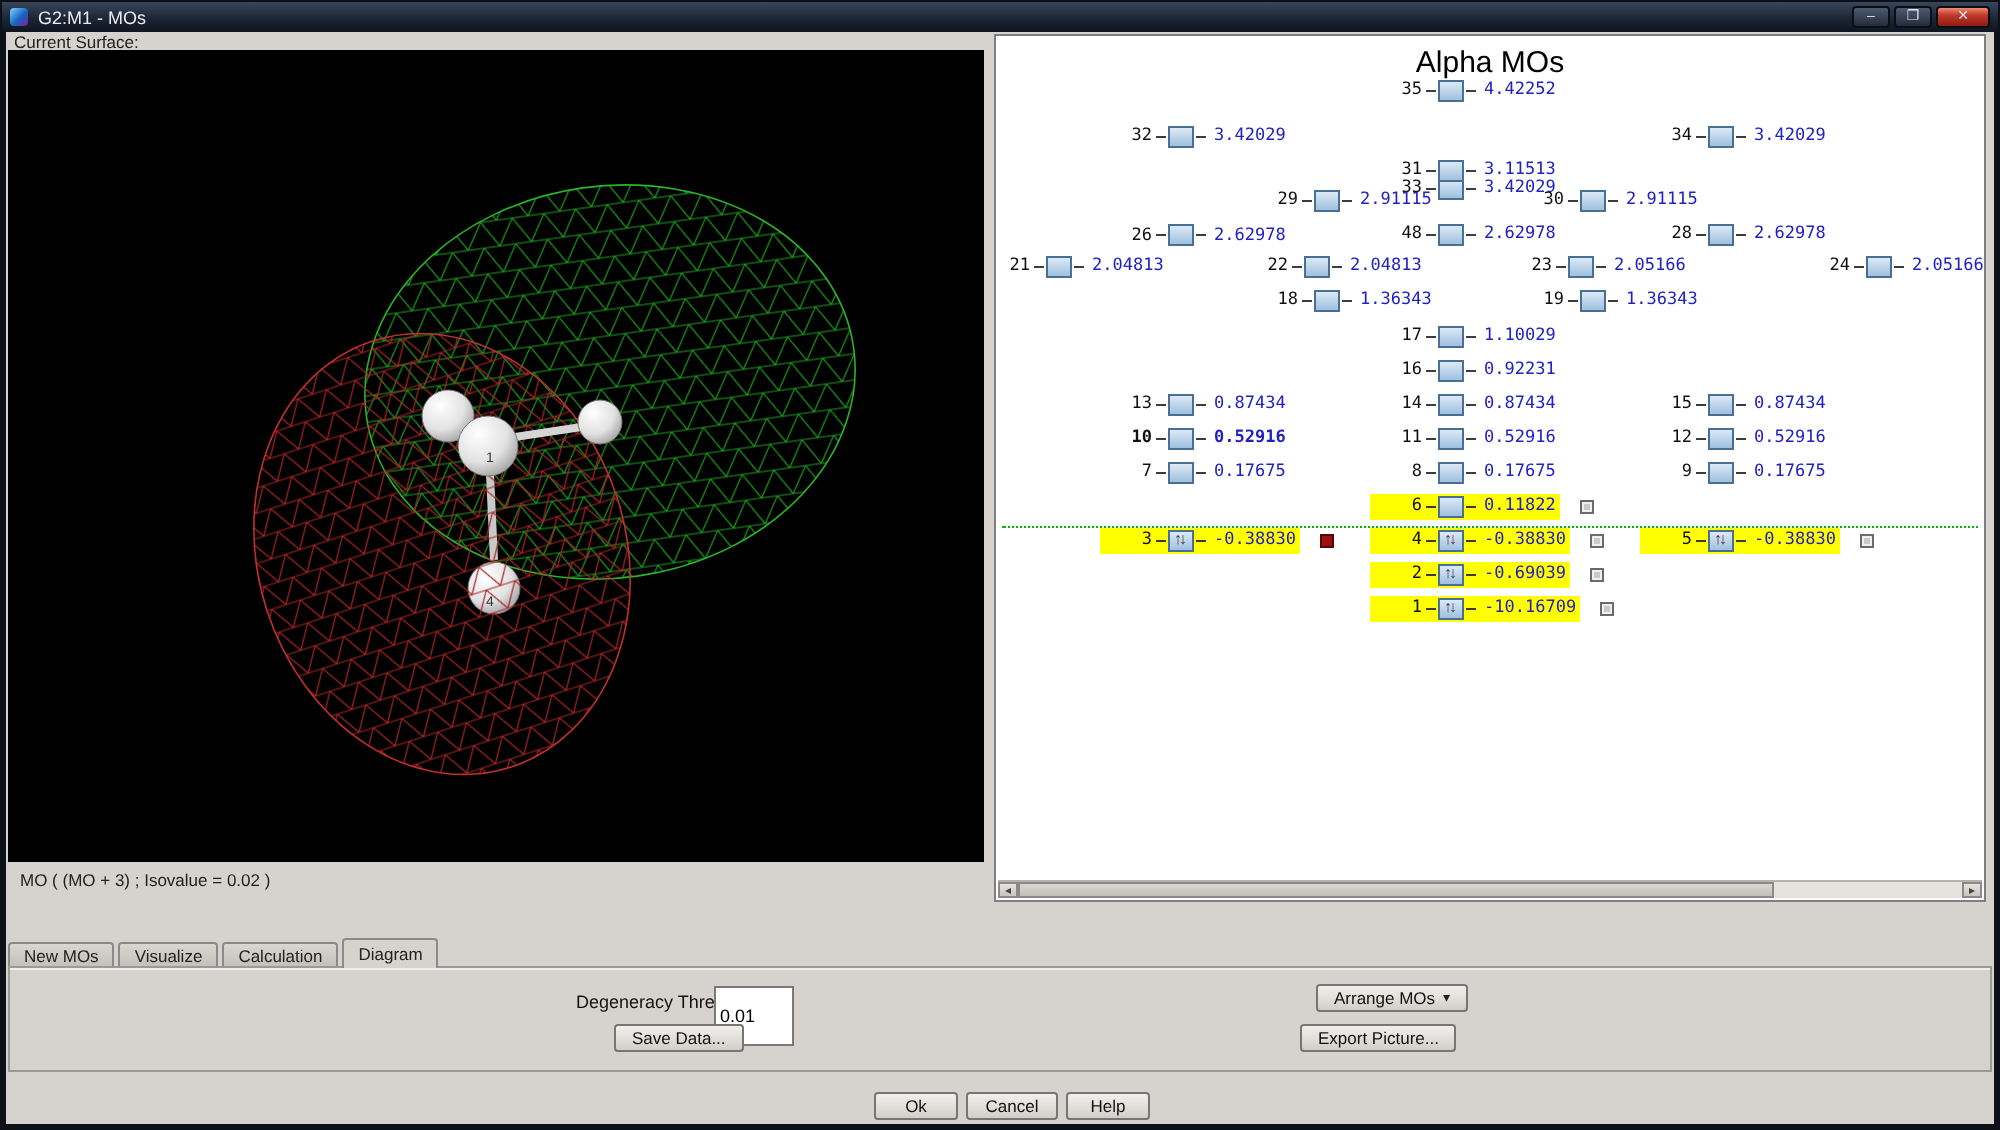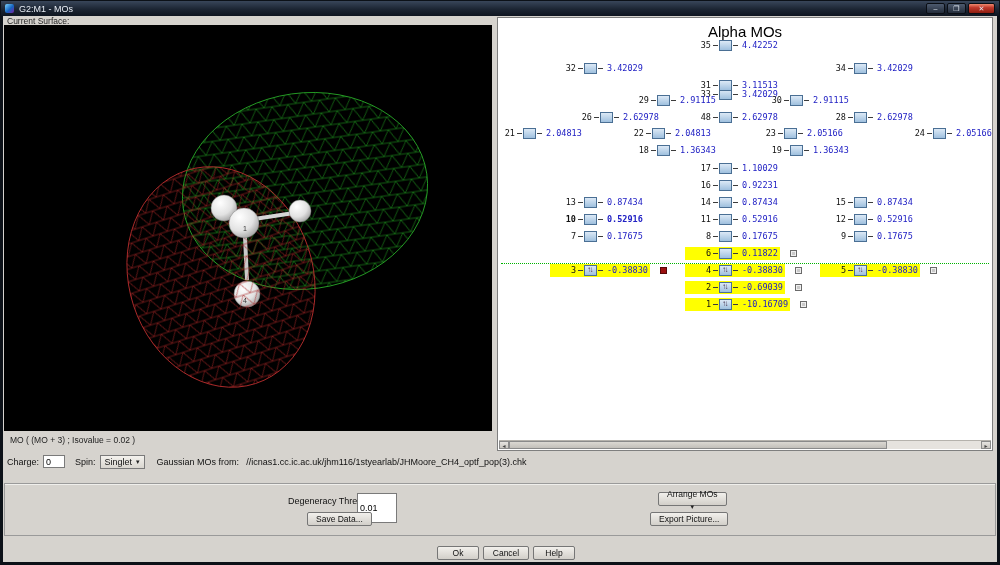--- a/index.html
+++ b/index.html
@@ -81,21 +81,21 @@
   .tab-panel{position:absolute;left:1px;top:467px;width:992px;height:53px;
     background:#d6d3ce;border:1px solid #9a9a9a;box-shadow:inset 0 1px 0 #f0efec;}
   .thresh-label{position:absolute;left:283px;top:12px;}
   .thresh-input{position:absolute;left:352px;top:9px;width:40px;height:30px;background:#fff;
     border:1px solid #7a7a7a;font-family:inherit;font-size:9px;padding:0 2px;}
 
   .btn{position:absolute;height:14px;padding:0 8px;display:inline-flex;align-items:center;
     justify-content:center;gap:4px;font-family:inherit;font-size:8.5px;color:#111;
     background:linear-gradient(#f2f0ec,#d2cfc9);border:1px solid #767676;border-radius:2px;}
   .btn-save{left:302px;top:28px;}
-  .btn-arrange{left:653px;top:8px;flex-direction:column;}
+  .btn-arrange{left:653px;top:8px;}
   .btn-export{left:645px;top:28px;}
 
   .footer-ok{left:434px;top:530px;width:42px;}
   .footer-cancel{left:480px;top:530px;width:46px;}
   .footer-help{left:530px;top:530px;width:42px;}
 </style>
 </head>
 <body>
 
 <div class="titlebar">
@@ -200,21 +200,21 @@
         </div>
         <div class="mo" style="left: 258px; top: 75px;">
           <span class="mo-body">
             <span class="mo-num">30</span>
             <span class="tick"></span>
             <span class="mo-box"></span>
             <span class="tick"></span>
             <span class="mo-energy">2.91115</span>
           </span>
         </div>
-        <div class="mo" style="left: 68px; top: 92px;">
+        <div class="mo" style="left: 52px; top: 92px; align-items: flex-end;">
           <span class="mo-body">
             <span class="mo-num">26</span>
             <span class="tick"></span>
             <span class="mo-box"></span>
             <span class="tick"></span>
             <span class="mo-energy">2.62978</span>
           </span>
         </div>
         <div class="mo" style="left: 187px; top: 92px;">
           <span class="mo-body">
@@ -460,32 +460,27 @@
       </div>
     <div class="hscroll">
       <div class="hs-btn">◂</div>
       <div class="hs-track">
         <div class="hs-thumb"></div>
       </div>
       <div class="hs-btn">▸</div>
     </div>
   </div>
 
-  <div class="info-row">
-    <span class="lbl">Charge:</span>
-    <input class="charge-input" value="0" style="">
-    <span class="lbl">Spin:</span>
-    <span class="spin-select">
-      <span>Singlet</span>
-      <span class="caret">▾</span>
-    </span>
-    <span class="src-label">Gaussian MOs from:</span>
-    <span class="src-path">//icnas1.cc.ic.ac.uk/jhm116/1styearlab/JHMoore_CH4_optf_pop(3).chk</span>
+
+  <div class="tabs">
+    <div class="tab">New MOs</div>
+    <div class="tab">Visualize</div>
+    <div class="tab">Calculation</div>
+    <div class="tab active">Diagram</div>
   </div>
-
 
   <div class="tab-panel">
     <span class="thresh-label">Degeneracy Threshold:</span>
     <input class="thresh-input" value="0.01" style="">
     <button class="btn btn-save">Save Data...</button>
     <button class="btn btn-arrange">
       <span>Arrange MOs</span>
       <span class="caret">▾</span>
     </button>
     <button class="btn btn-export">Export Picture...</button>

